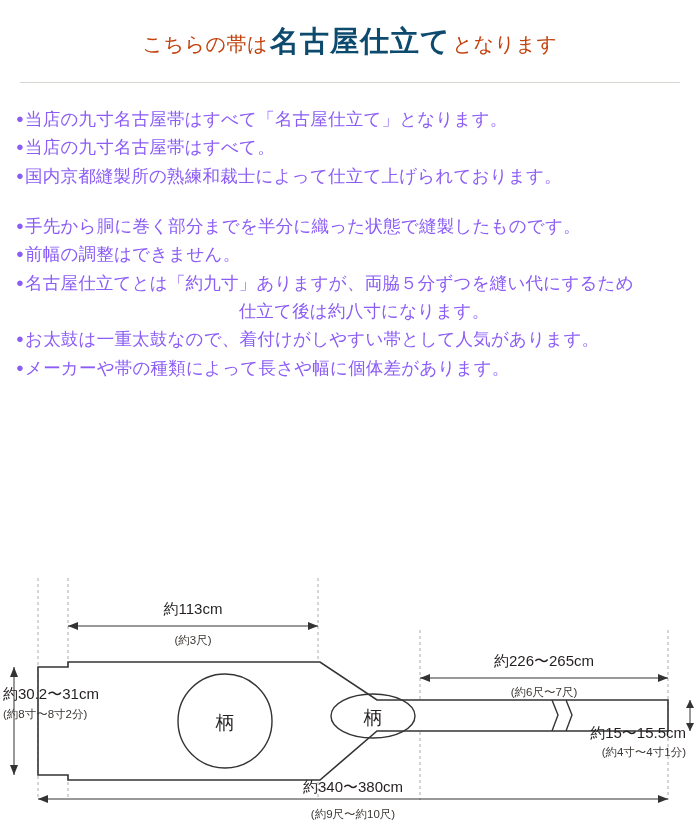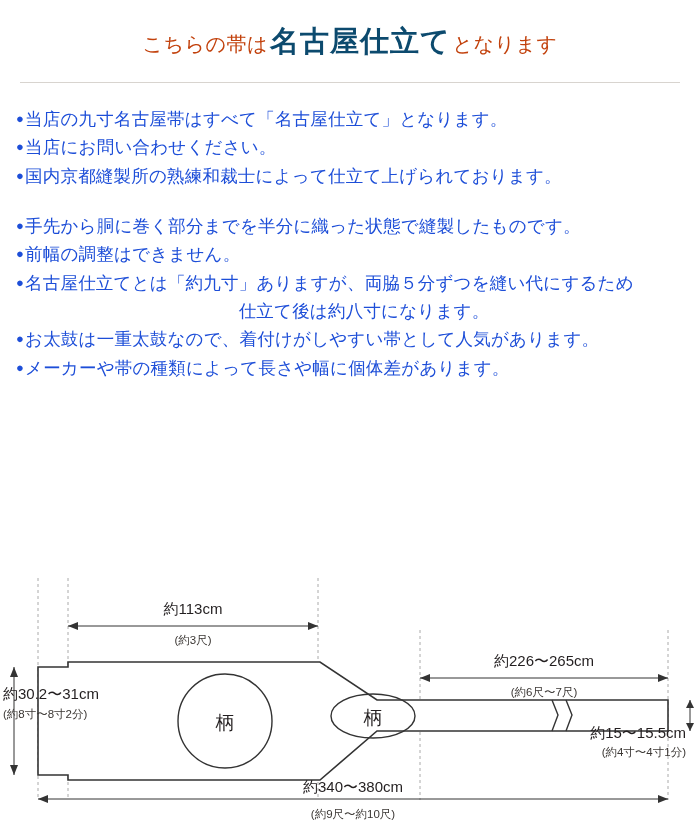--- a/index.html
+++ b/index.html
@@ -62,21 +62,21 @@
     margin-bottom: 10px;
   }
   .bullets {
     list-style: none;
     margin: 0;
     padding: 0;
   }
   .bullets li {
     font-size: 17.5px;
     line-height: 1.62;
-    color: #1d4ed8;
+    color: #8b5cf6;
     letter-spacing: 0.2px;
     text-indent: 0;
   }
   .bullets li .dot {
     font-size: 13px;
     vertical-align: 2px;
     padding-right: 1px;
   }
   .bullets li .cont {
     display: block;
@@ -119,21 +119,21 @@
   <div class="header">
     <span class="small">こちらの帯は</span><span class="big">名古屋仕立て</span><span class="small">となります</span>
   </div>
   <div class="rule"></div>
 
   <div class="content">
 
     <div class="section">
       <ul class="bullets">
         <li><span class="dot">●</span><span>当店の九寸名古屋帯はすべて「名古屋仕立て」となります。</span></li>
-        <li><span class="dot">●</span><span>当店にお問い合わせください。</span></li>
+        <li><span class="dot">●</span><span>当店の九寸名古屋帯はすべて。</span></li>
         <li><span class="dot">●</span><span>国内京都縫製所の熟練和裁士によって仕立て上げられております。</span></li>
       </ul>
     </div>
 
     <div class="section">
       <ul class="bullets">
         <li><span class="dot">●</span><span>手先から胴に巻く部分までを半分に織った状態で縫製したものです。</span></li>
         <li><span class="dot">●</span><span>前幅の調整はできません。</span></li>
         <li><span class="dot">●</span><span>名古屋仕立てとは「約九寸」ありますが、両脇５分ずつを縫い代にするため</span><span class="cont">仕立て後は約八寸になります。</span></li>
         <li><span class="dot">●</span><span>お太鼓は一重太鼓なので、着付けがしやすい帯として人気があります。</span></li>

